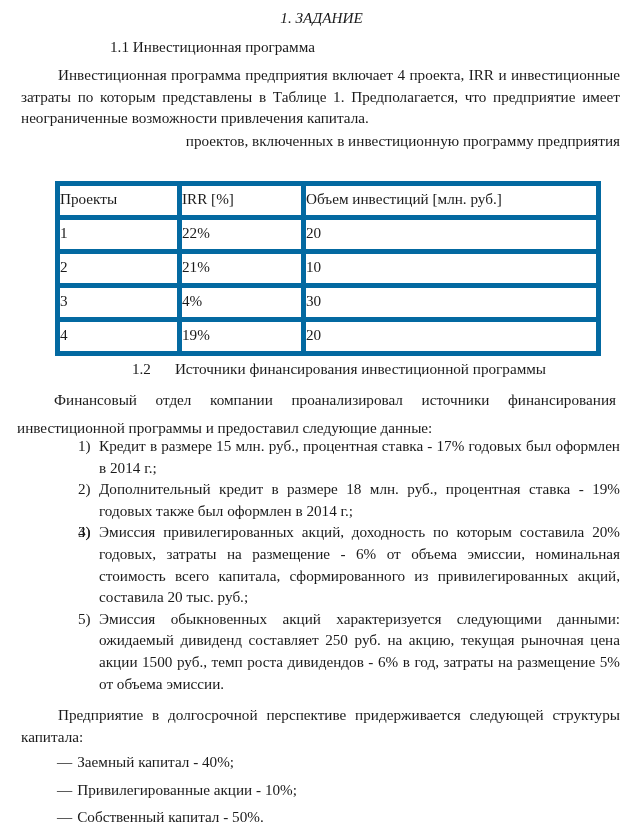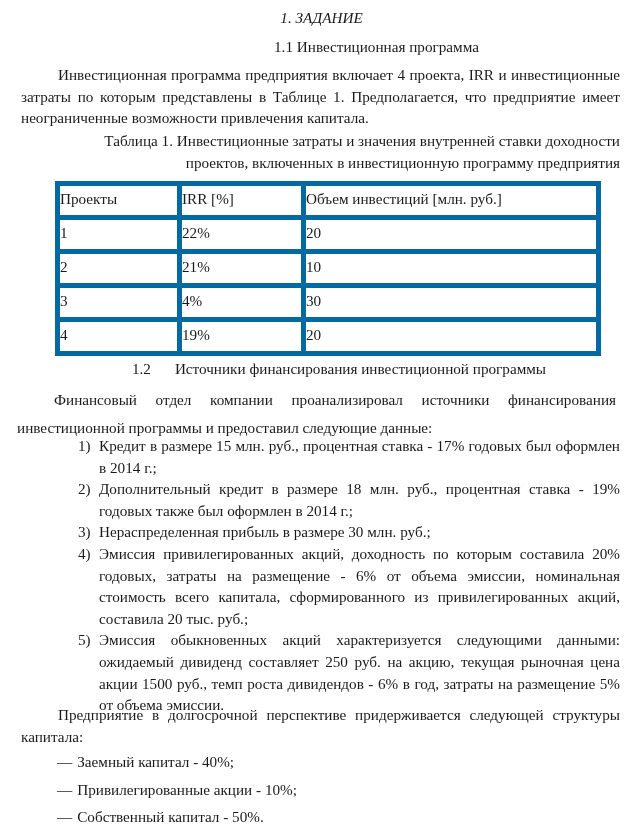--- a/index.html
+++ b/index.html
@@ -100,26 +100,25 @@
   }
   #d1 { top: 751px; }
   #d2 { top: 779px; }
   #d3 { top: 806px; }
 </style>
 </head>
 <body>
 
 <div class="abs center line" id="h1">1. ЗАДАНИЕ</div>
 
-<div class="abs line" id="h11" style="text-align:center;left:0;width:643px;padding-left:110px;box-sizing:border-box;">1.1 Инвестиционная программа</div>
+<div class="abs line" id="h11" style="text-align:left;left:0;width:643px;padding-left:110px;box-sizing:border-box;">1.1 Инвестиционная программа</div>
 
 <div class="abs" id="p1">Инвестиционная программа предприятия включает 4 проекта, IRR и инвестиционные затраты по которым представлены в Таблице 1. Предполагается, что предприятие имеет неограниченные возможности привлечения капитала.</div>
 
 <div class="abs" id="caption">
-  <div>Таблица 1. Инвестиционные затраты и значения внутренней ставки доходности</div>
   <div>проектов, включенных в инвестиционную программу предприятия</div>
 </div>
 
 <table class="abs" id="table">
   <thead>
     <tr>
       <th class="c1">Проекты</th>
       <th class="c2">IRR [%]</th>
       <th class="c3">Объем инвестиций [млн. руб.]</th>
     </tr>
@@ -158,21 +157,20 @@
   <li>
     <span class="marker">1)</span>
     <span>Кредит в размере 15 млн. руб., процентная ставка - 17% годовых был оформлен в 2014 г.;</span>
   </li>
   <li>
     <span class="marker">2)</span>
     <span>Дополнительный кредит в размере 18 млн. руб., процентная ставка - 19% годовых также был оформлен в 2014 г.;</span>
   </li>
   <li>
     <span class="marker">3)</span>
-    <span>Нераспределенная прибыль в размере 30 млн. руб.;</span>
   </li>
   <li>
     <span class="marker">4)</span>
     <span>Эмиссия привилегированных акций, доходность по которым составила 20% годовых, затраты на размещение - 6% от объема эмиссии, номинальная стоимость всего капитала, сформированного из привилегированных акций, составила 20 тыс. руб.;</span>
   </li>
   <li>
     <span class="marker">5)</span>
     <span>Эмиссия обыкновенных акций характеризуется следующими данными: ожидаемый дивиденд составляет 250 руб. на акцию, текущая рыночная цена акции 1500 руб., темп роста дивидендов - 6% в год, затраты на размещение 5% от объема эмиссии.</span>
   </li>
 </ol>

